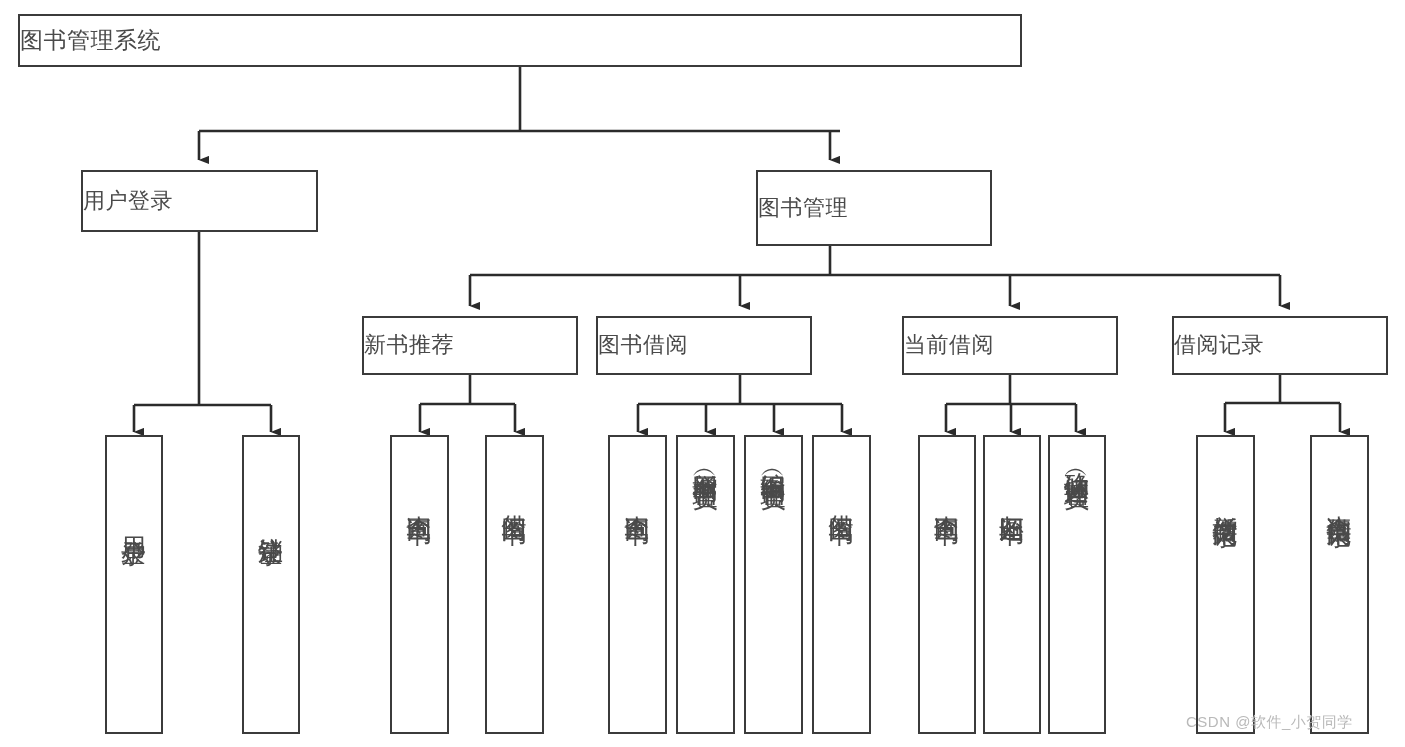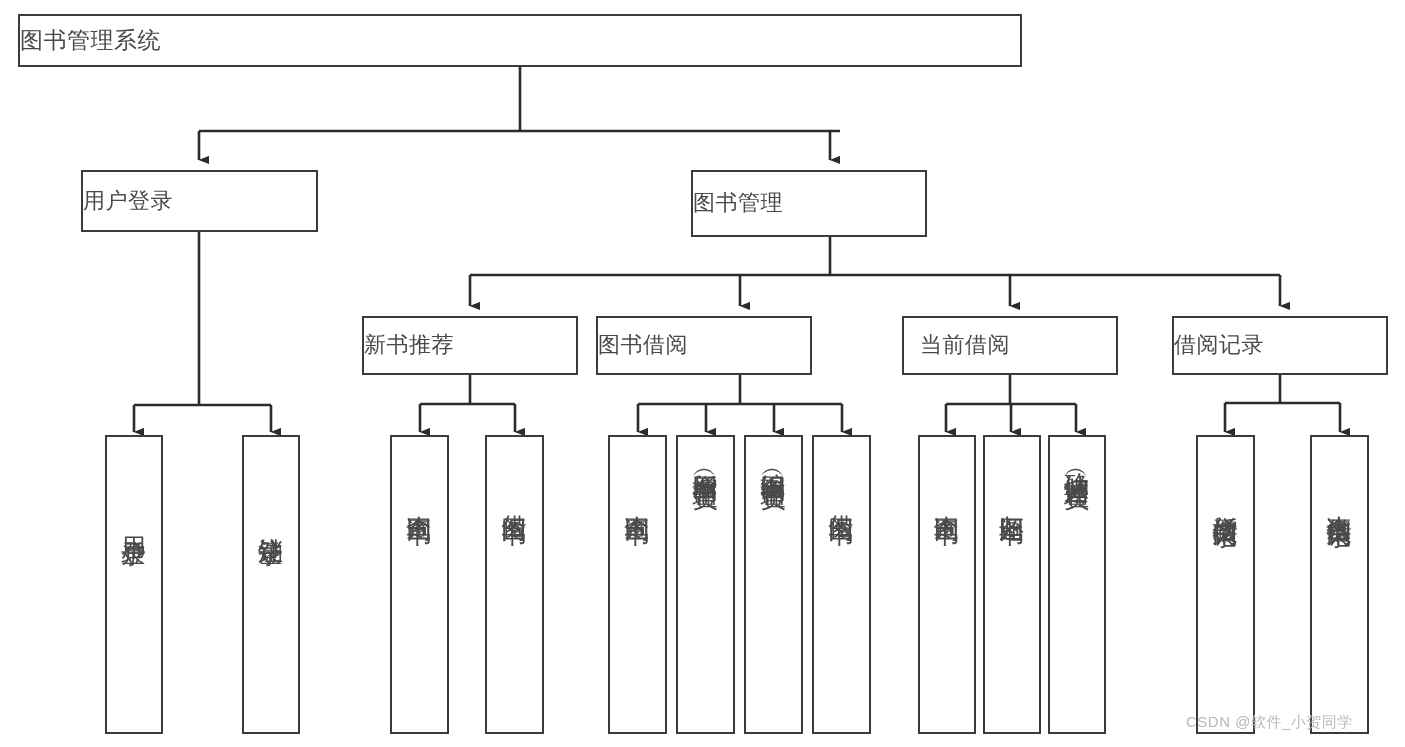--- a/index.html
+++ b/index.html
@@ -140,33 +140,33 @@
   </svg>
 
   <div class="node horiz root" style="left:18px; top:14px; width:1004px; height:53px;">
     <span class="node-label">图书管理系统</span>
   </div>
 
   <div class="node horiz" style="left:81px; top:170px; width:237px; height:62px;">
     <span class="node-label">用户登录</span>
   </div>
 
-  <div class="node horiz" style="left:691px; top:170px; width:236px; height:67px;">
+  <div class="node horiz" style="left:756px; top:170px; width:236px; height:76px;">
     <span class="node-label">图书管理</span>
   </div>
 
   <div class="node horiz" style="left:362px; top:316px; width:216px; height:59px;">
     <span class="node-label">新书推荐</span>
   </div>
 
   <div class="node horiz" style="left:596px; top:316px; width:216px; height:59px;">
     <span class="node-label">图书借阅</span>
   </div>
 
-  <div class="node horiz" style="left:902px; top:316px; width:216px; height:59px;padding-left:16px;">
+  <div class="node horiz" style="left:902px; top:316px; width:216px; height:59px;">
     <span class="node-label">当前借阅</span>
   </div>
 
   <div class="node horiz" style="left:1172px; top:316px; width:216px; height:59px;">
     <span class="node-label">借阅记录</span>
   </div>
 
   <div class="node vert pad-top" style="left:105px; top:435px; width:58px; height:299px;">
     <span class="node-label">用户登录</span>
   </div>

